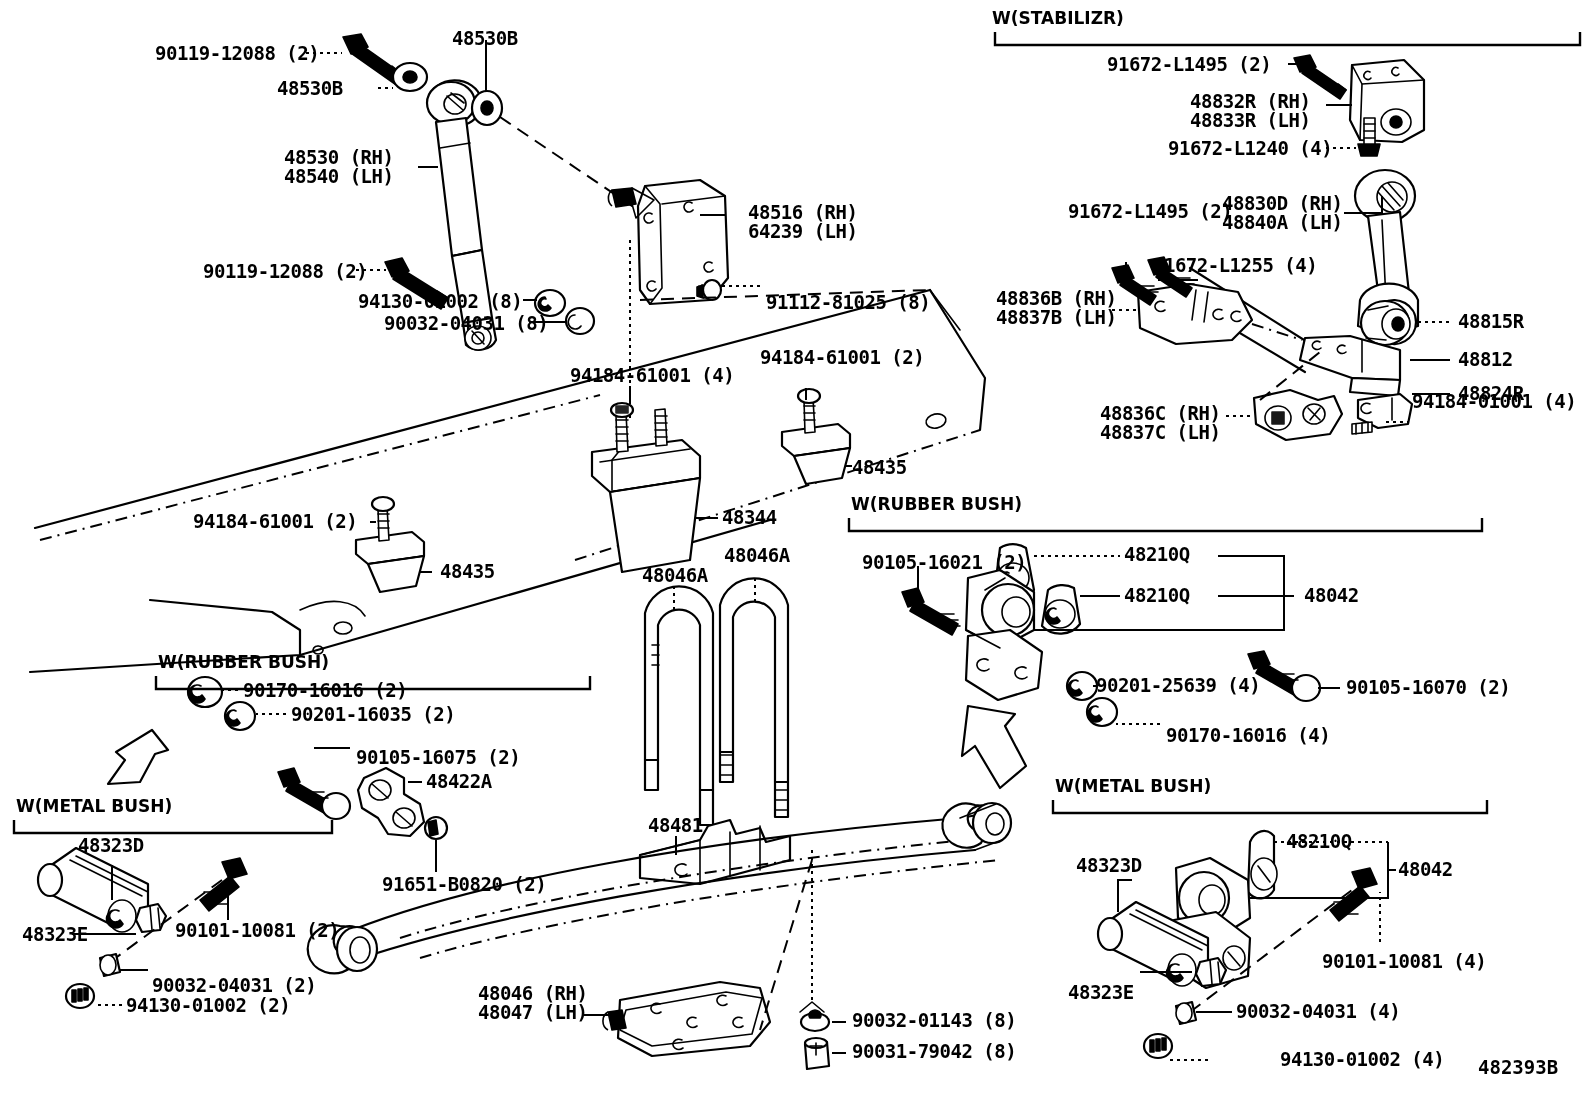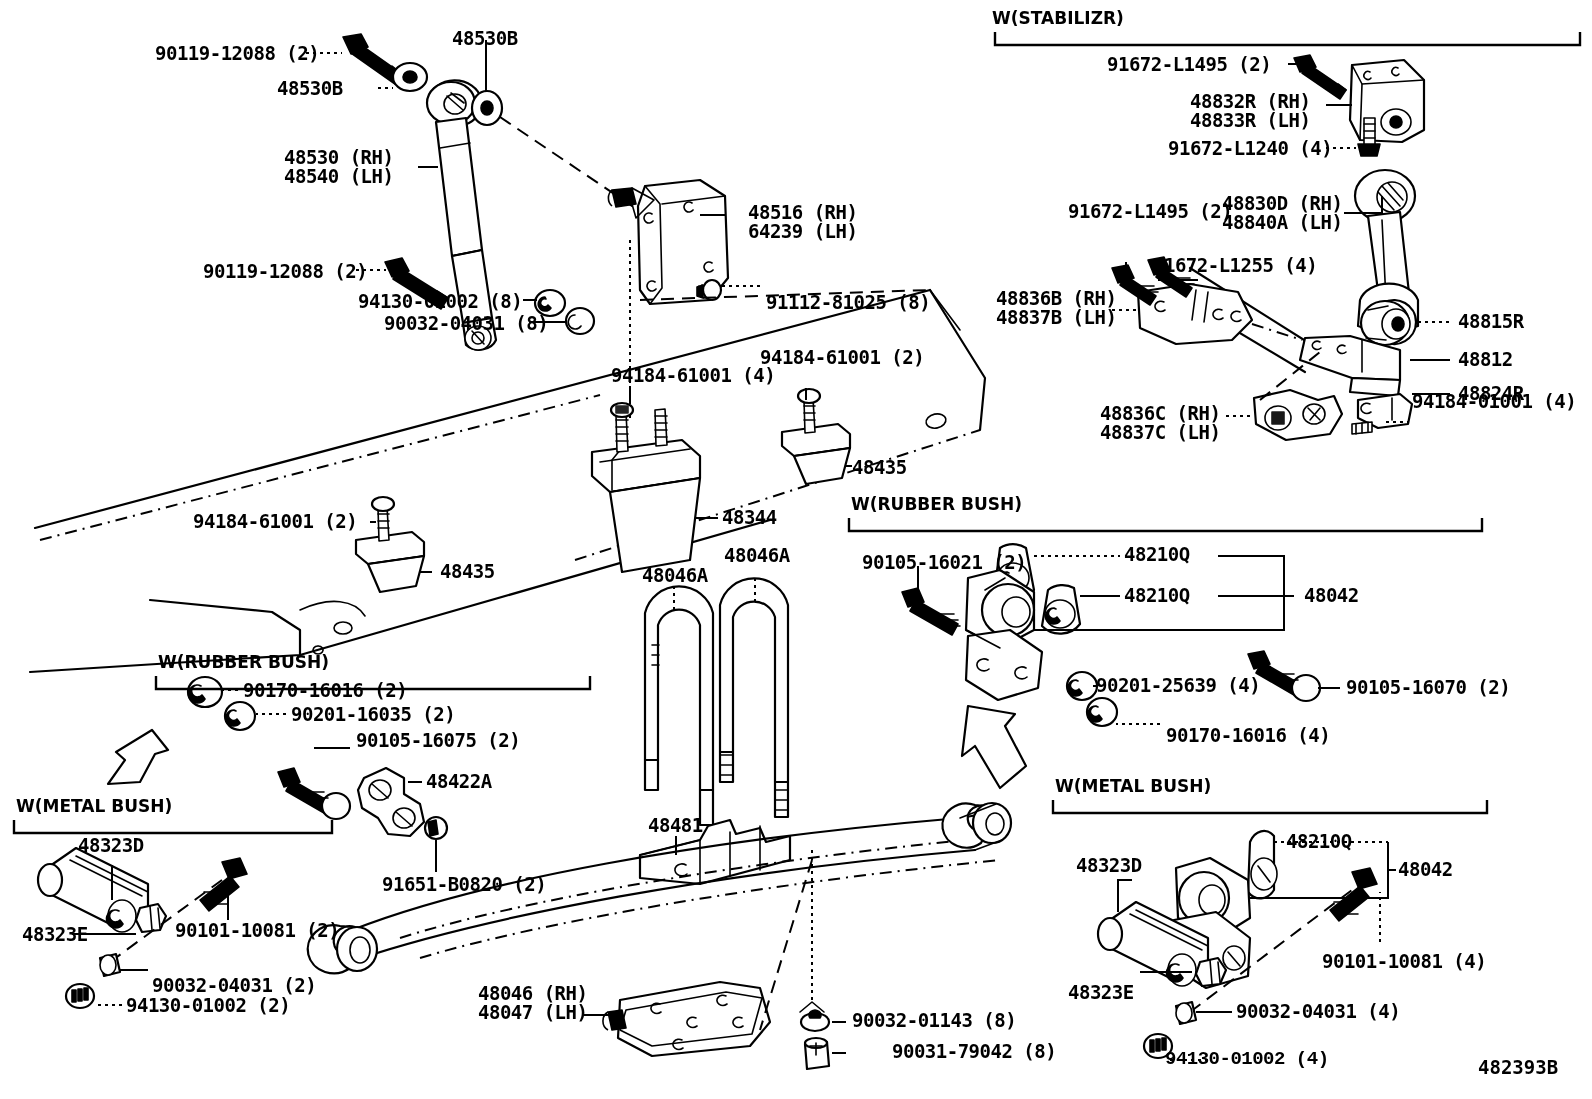--- a/index.html
+++ b/index.html
@@ -534,36 +534,36 @@
 <div class="lbl" style="left:203px;top:262px;">90119-12088 (2)</div>
 <div class="lbl" style="left:358px;top:292px;">94130-01002 (8)</div>
 <div class="lbl" style="left:384px;top:314px;">90032-04031 (8)</div>
 
 <div class="lbl two" style="left:748px;top:203px;">
   <span>48516 (RH)</span>
   <span>64239 (LH)</span>
 </div>
 <div class="lbl" style="left:766px;top:277px;margin-top:16px;">91112-81025 (8)</div>
 
-<div class="lbl" style="left:570px;top:366px;margin-left:41px;">94184-61001 (4)</div>
+<div class="lbl" style="left:570px;top:366px;">94184-61001 (4)</div>
 <div class="lbl" style="left:760px;top:348px;">94184-61001 (2)</div>
 <div class="lbl" style="left:852px;top:458px;">48435</div>
 <div class="lbl" style="left:722px;top:508px;">48344</div>
 <div class="lbl" style="left:193px;top:512px;">94184-61001 (2)</div>
 <div class="lbl" style="left:440px;top:562px;">48435</div>
 
 <div class="lbl" style="left:642px;top:566px;">48046A</div>
 <div class="lbl" style="left:724px;top:546px;">48046A</div>
 <div class="lbl" style="left:648px;top:816px;">48481</div>
 <div class="lbl two" style="left:478px;top:984px;">
   <span>48046 (RH)</span>
   <span>48047 (LH)</span>
 </div>
 <div class="lbl" style="left:852px;top:1011px;">90032-01143 (8)</div>
-<div class="lbl" style="left:852px;top:1042px;margin-left:40px;">90031-79042 (8)</div>
+<div class="lbl" style="left:852px;top:1042px;">90031-79042 (8)</div>
 
 <div class="lbl grp" style="left:992px;top:10px;">W(STABILIZR)</div>
 <div class="lbl" style="left:1107px;top:55px;">91672-L1495 (2)</div>
 <div class="lbl two" style="left:1190px;top:92px;">
   <span>48832R (RH)</span>
   <span>48833R (LH)</span>
 </div>
 <div class="lbl" style="left:1168px;top:139px;">91672-L1240 (4)</div>
 <div class="lbl" style="left:1068px;top:202px;">91672-L1495 (2)</div>
 <div class="lbl two" style="left:1222px;top:194px;">
@@ -589,35 +589,35 @@
 <div class="lbl" style="left:1124px;top:545px;">48210Q</div>
 <div class="lbl" style="left:1124px;top:586px;">48210Q</div>
 <div class="lbl" style="left:1304px;top:586px;">48042</div>
 <div class="lbl" style="left:1096px;top:676px;">90201-25639 (4)</div>
 <div class="lbl" style="left:1346px;top:678px;">90105-16070 (2)</div>
 <div class="lbl" style="left:1166px;top:714px;margin-top:12px;">90170-16016 (4)</div>
 
 <div class="lbl grp" style="left:158px;top:654px;">W(RUBBER BUSH)</div>
 <div class="lbl" style="left:243px;top:681px;">90170-16016 (2)</div>
 <div class="lbl" style="left:291px;top:705px;">90201-16035 (2)</div>
-<div class="lbl" style="left:356px;top:731px;text-align:center;">90105-16075 (2)</div>
+<div class="lbl" style="left:356px;top:748px;text-align:center;">90105-16075 (2)</div>
 <div class="lbl" style="left:426px;top:772px;">48422A</div>
 <div class="lbl" style="left:382px;top:875px;">91651-B0820 (2)</div>
 
 <div class="lbl grp" style="left:16px;top:798px;">W(METAL BUSH)</div>
 <div class="lbl" style="left:78px;top:836px;">48323D</div>
 <div class="lbl" style="left:22px;top:925px;">48323E</div>
 <div class="lbl" style="left:175px;top:921px;">90101-10081 (2)</div>
 <div class="lbl" style="left:152px;top:976px;">90032-04031 (2)</div>
 <div class="lbl" style="left:126px;top:996px;">94130-01002 (2)</div>
 
 <div class="lbl grp" style="left:1055px;top:778px;">W(METAL BUSH)</div>
 <div class="lbl" style="left:1286px;top:832px;">48210Q</div>
 <div class="lbl" style="left:1398px;top:860px;">48042</div>
 <div class="lbl" style="left:1076px;top:856px;">48323D</div>
 <div class="lbl" style="left:1068px;top:983px;">48323E</div>
 <div class="lbl" style="left:1322px;top:952px;">90101-10081 (4)</div>
 <div class="lbl" style="left:1236px;top:1002px;">90032-04031 (4)</div>
-<div class="lbl" style="left:1165px;top:1050px;font-family:Liberation Mono, monospace;">94130-01002 (4)</div>
+<div class="lbl" style="left:1280px;top:1050px;">94130-01002 (4)</div>
 
 <div class="lbl code" style="left:1478px;top:1058px;">482393B</div>
 
 </div>
 
 </body></html>

